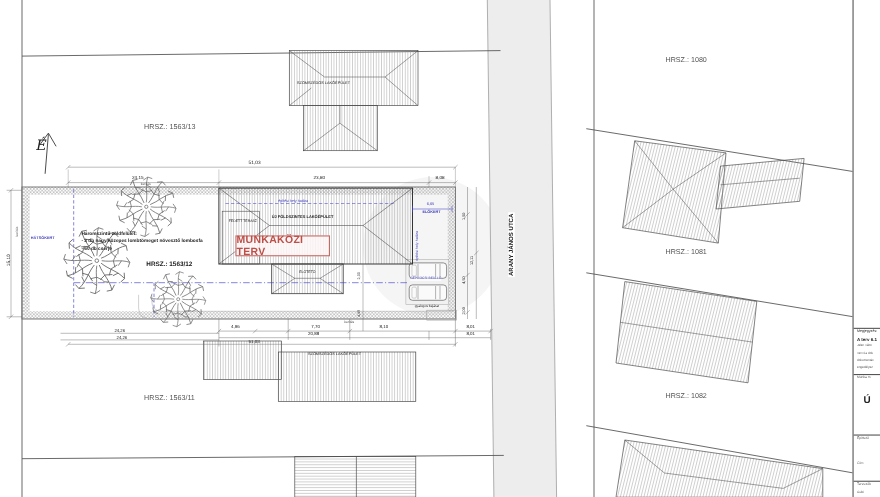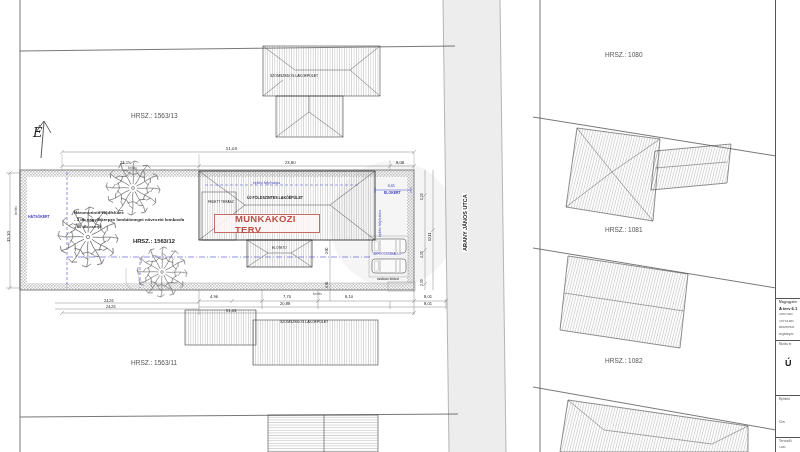--- a/index.html
+++ b/index.html
@@ -8,21 +8,21 @@
   svg{position:absolute;left:0;top:0;}
   .lbl{position:absolute;color:#222;white-space:nowrap;transform-origin:0 0;
        font-family:"Liberation Sans",sans-serif;line-height:1.1;}
   .b{font-weight:bold;}
   .blue{color:#3d3dbe;}
   .gray{color:#555;}
   
   .stamp{position:absolute;left:214px;top:214px;width:84px;height:17px;
          border:1px solid #c46a65;background:rgba(253,247,246,.85);
          color:#bc4f48;font-size:9.5px;font-weight:bold;letter-spacing:.3px;
-         display:flex;align-items:center;justify-content:center;padding-left:20px;}
+         display:flex;align-items:center;justify-content:center;}
   
   .note{position:absolute;left:74px;top:209px;width:232px;font-size:7px;font-weight:bold;
         transform:scale(0.62);transform-origin:0 0;color:#222;line-height:1.6;}
   
   .tblock{position:absolute;left:775px;top:0;width:25px;height:452px;
           border-left:1px solid #555;box-sizing:border-box;background:#fff;}
   .tsec{border-top:1px solid #555;padding:1px 0 0 3px;overflow:hidden;box-sizing:border-box;}
   .tsec .lbl{position:static;display:block;transform-origin:0 0;}
 </style>
 </head>

